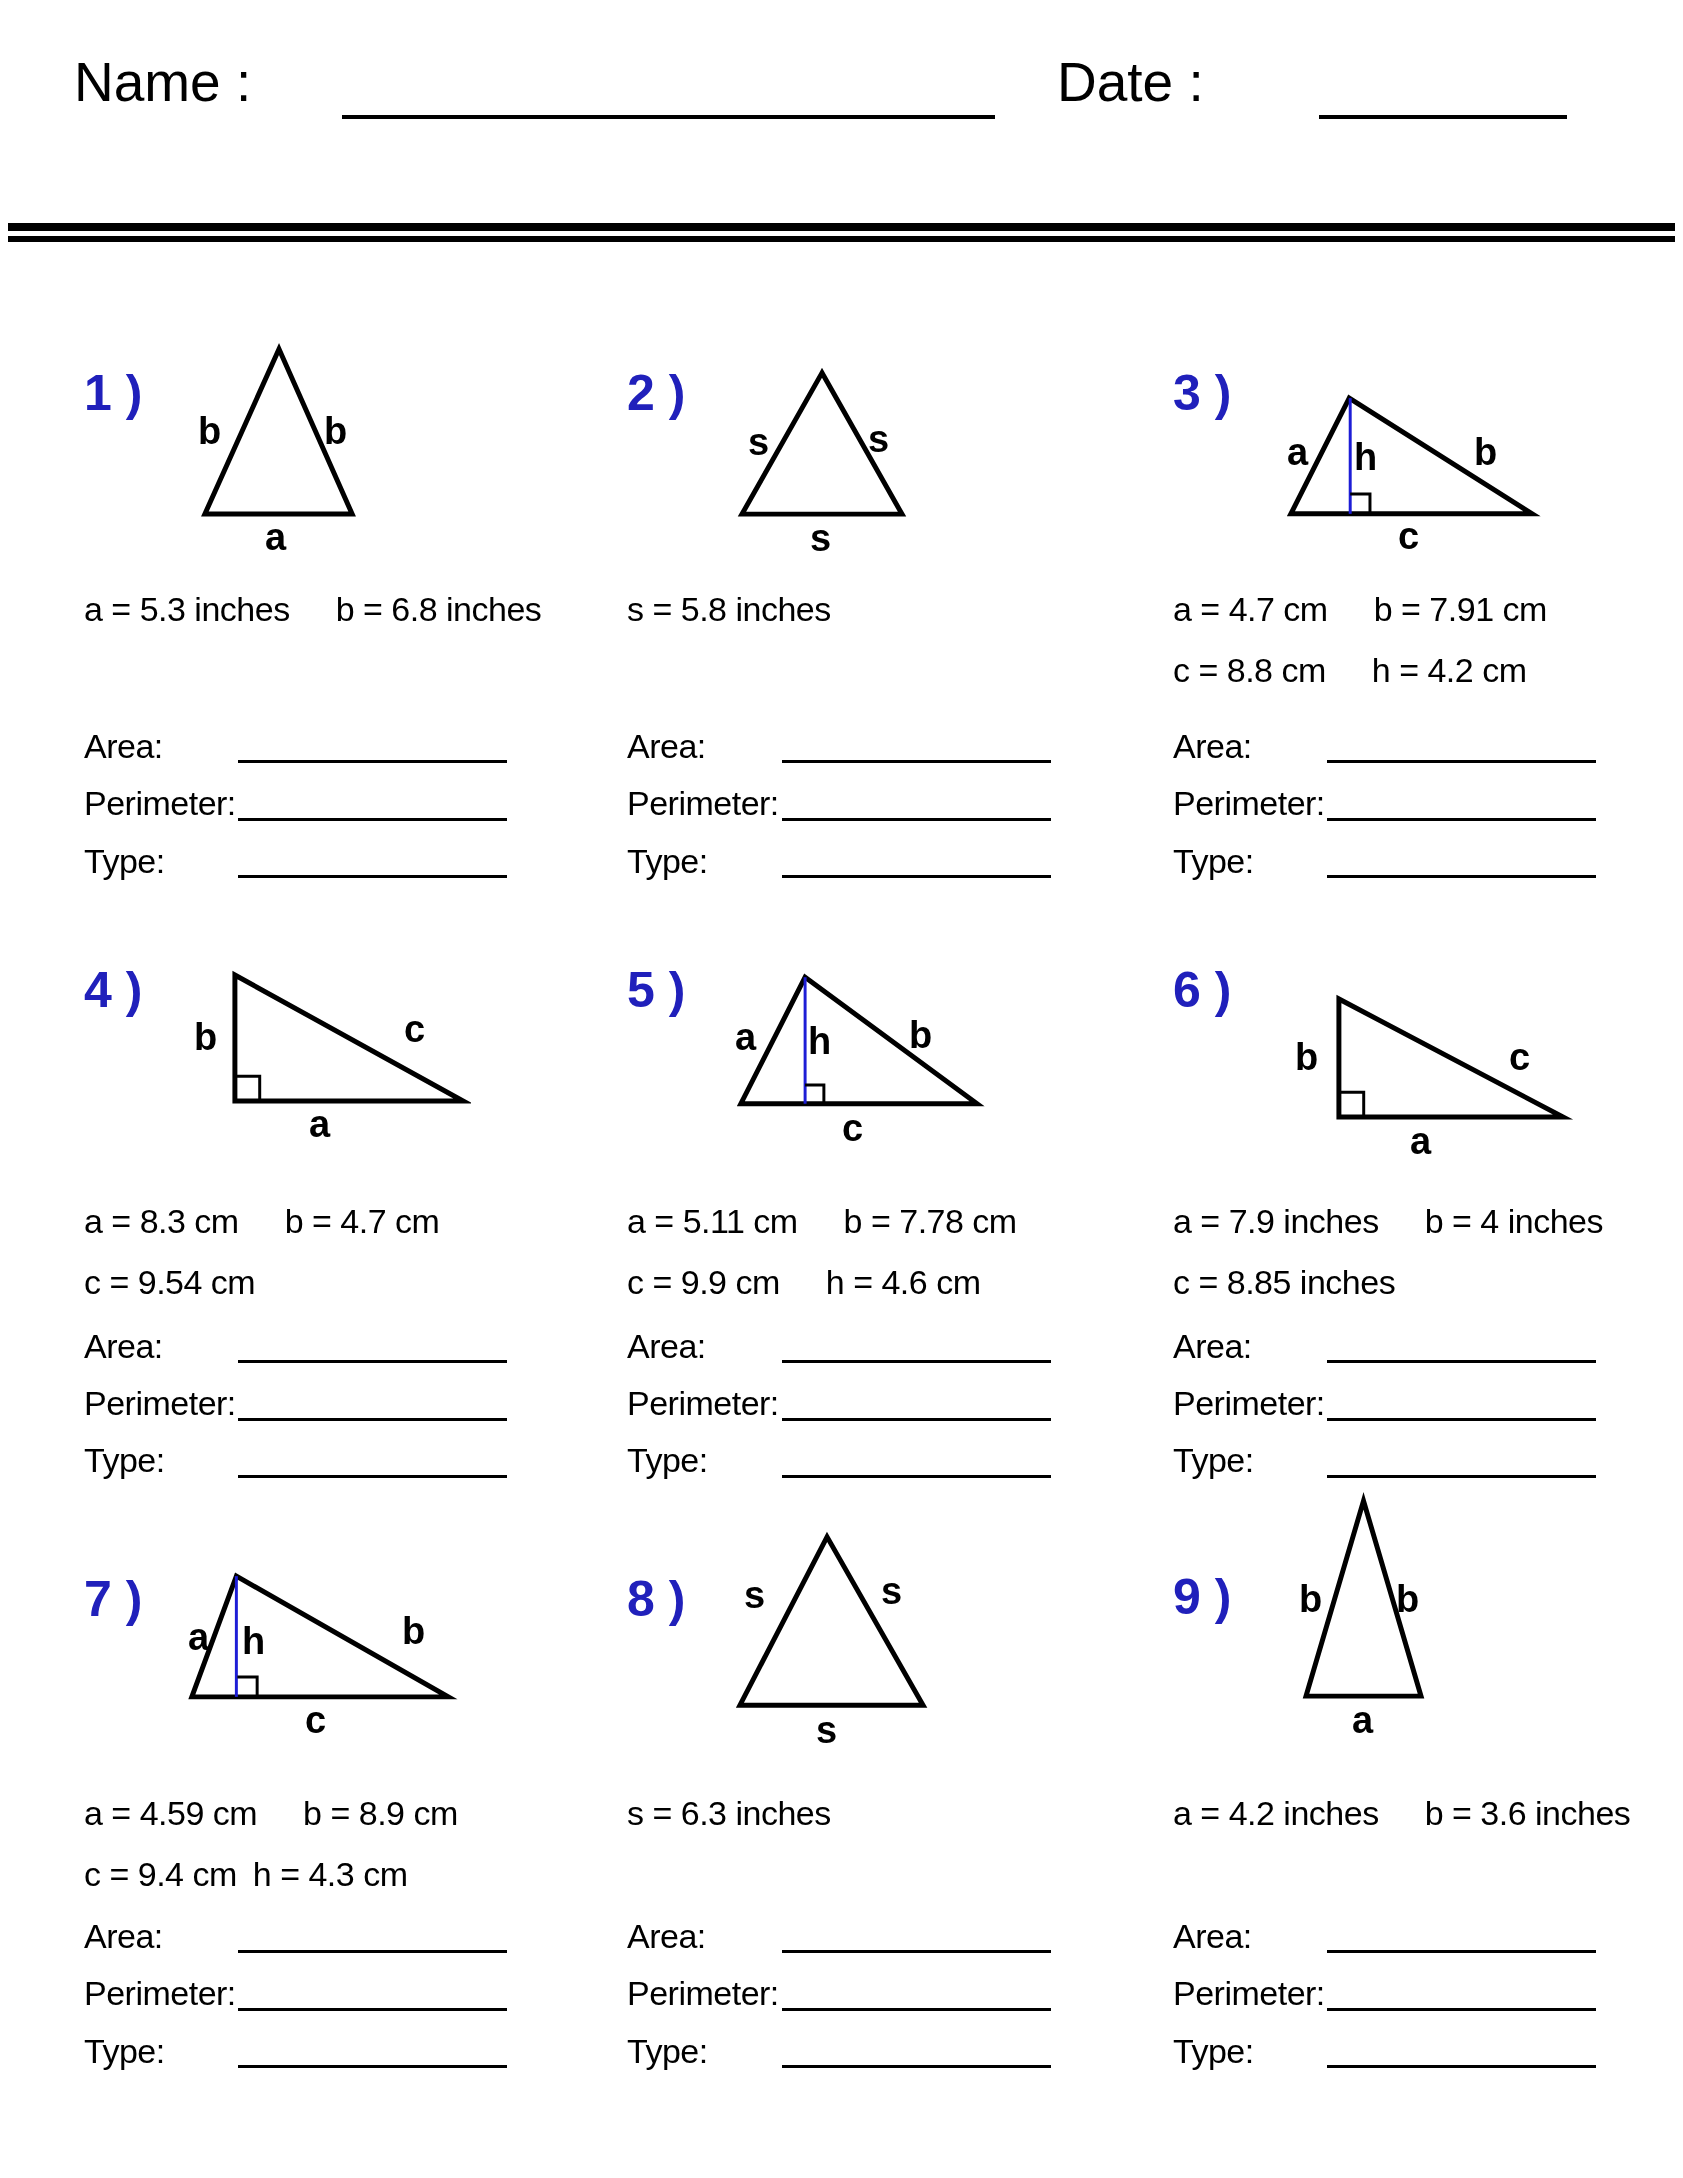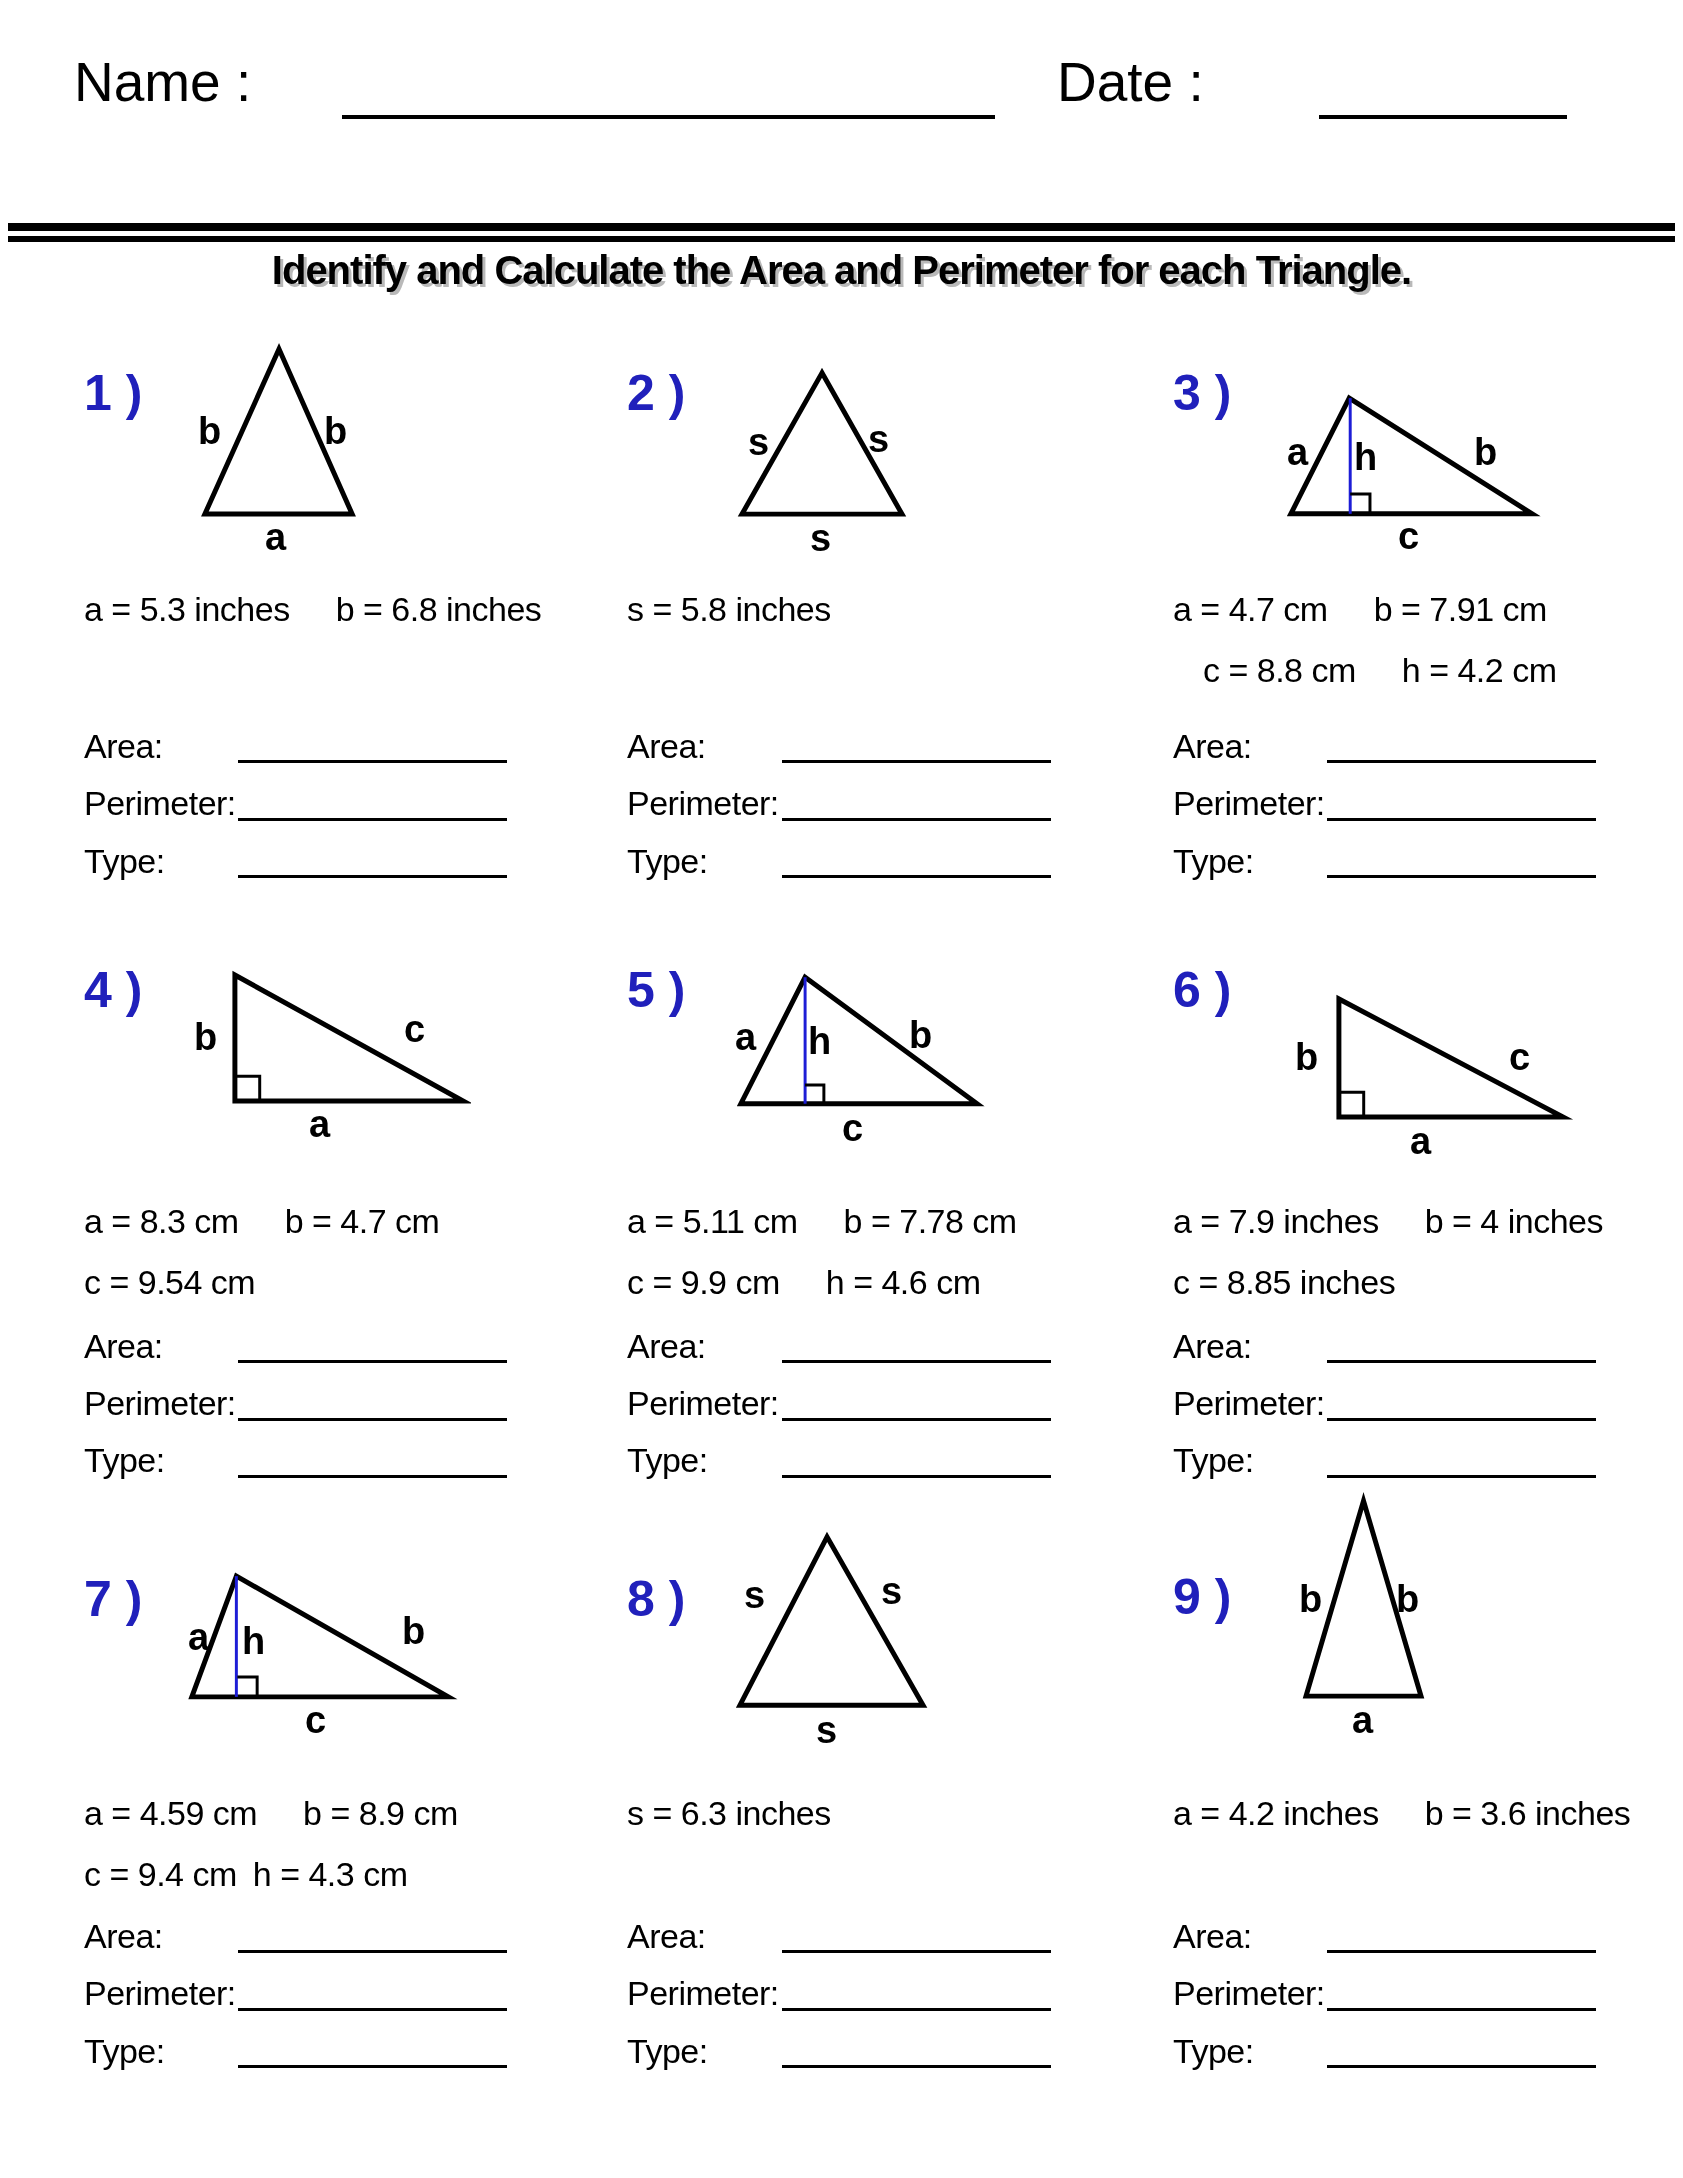--- a/index.html
+++ b/index.html
@@ -24,21 +24,20 @@
 <body>
 
 <div class="page">
 
   <div class="hdr-label" style="left:74px;top:50px;">Name :</div>
   <div class="blankline" style="left:342px;top:115px;width:653px;"></div>
   <div class="hdr-label" style="left:1057px;top:50px;">Date :</div>
   <div class="blankline" style="left:1319px;top:115px;width:248px;"></div>
   <div class="rule" style="top:223px;height:8px;"></div>
   <div class="rule" style="top:236px;height:6px;"></div>
-  <div class="title">Identify and Calculate the Area and Perimeter for each Triangle.</div>
 
   <div>
     <div class="pnum" style="left:84px;top:368px;">1 )</div>
     <svg class="fig" style="left:193px;top:337px;" width="173" height="188" viewBox="0 0 175 190">
       <polygon points="87,12 12,179 161,179"></polygon>
     </svg>
     <div class="slabel" style="left:198px;top:412px;">b</div>
     <div class="slabel" style="left:324px;top:412px;">b</div>
     <div class="slabel" style="left:265px;top:518px;">a</div>
     <div class="mrow" style="left:84px;top:590px;">
@@ -80,21 +79,21 @@
       <path class="ra" d="M72,109 h20 v20"></path>
     </svg>
     <div class="slabel" style="left:1287px;top:433px;">a</div>
     <div class="slabel" style="left:1354px;top:438px;">h</div>
     <div class="slabel" style="left:1474px;top:433px;">b</div>
     <div class="slabel" style="left:1398px;top:517px;">c</div>
     <div class="mrow" style="left:1173px;top:590px;">
       <span>a = 4.7 cm</span>
       <span>b = 7.91 cm</span>
     </div>
-    <div class="mrow" style="left:1173px;top:651px;margin-left:30px;">
+    <div class="mrow" style="left:1173px;top:651px;">
       <span>c = 8.8 cm</span>
       <span>h = 4.2 cm</span>
     </div>
     <div class="alabel" style="left:1173px;top:729px;">Area:</div>
     <div class="aline" style="left:1327px;top:760px;"></div>
     <div class="alabel" style="left:1173px;top:786px;">Perimeter:</div>
     <div class="aline" style="left:1327px;top:818px;"></div>
     <div class="alabel" style="left:1173px;top:844px;">Type:</div>
     <div class="aline" style="left:1327px;top:875px;"></div>
   </div>

